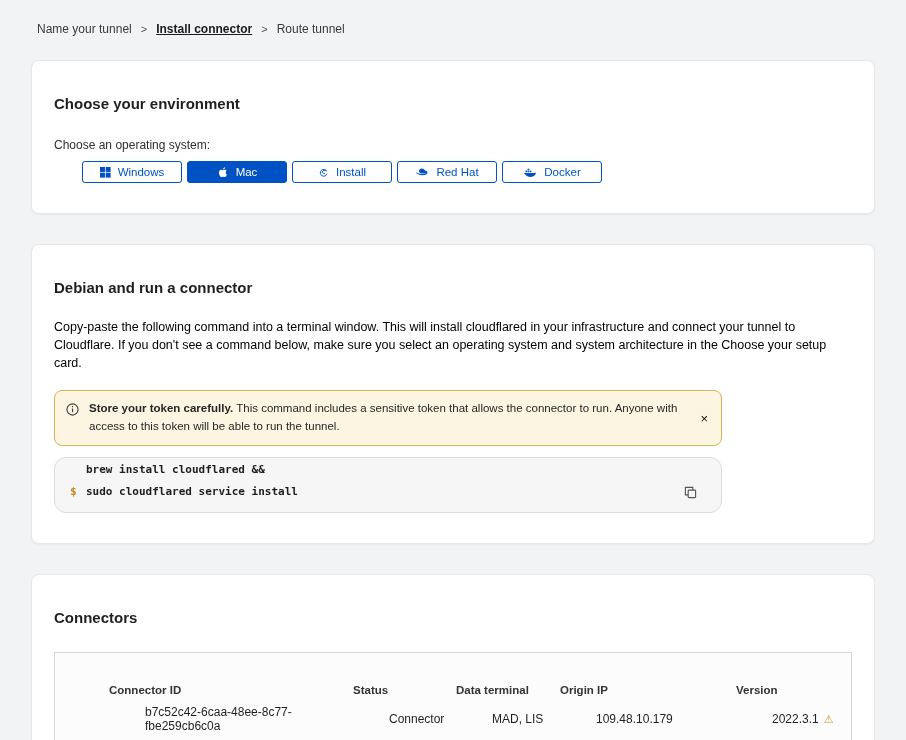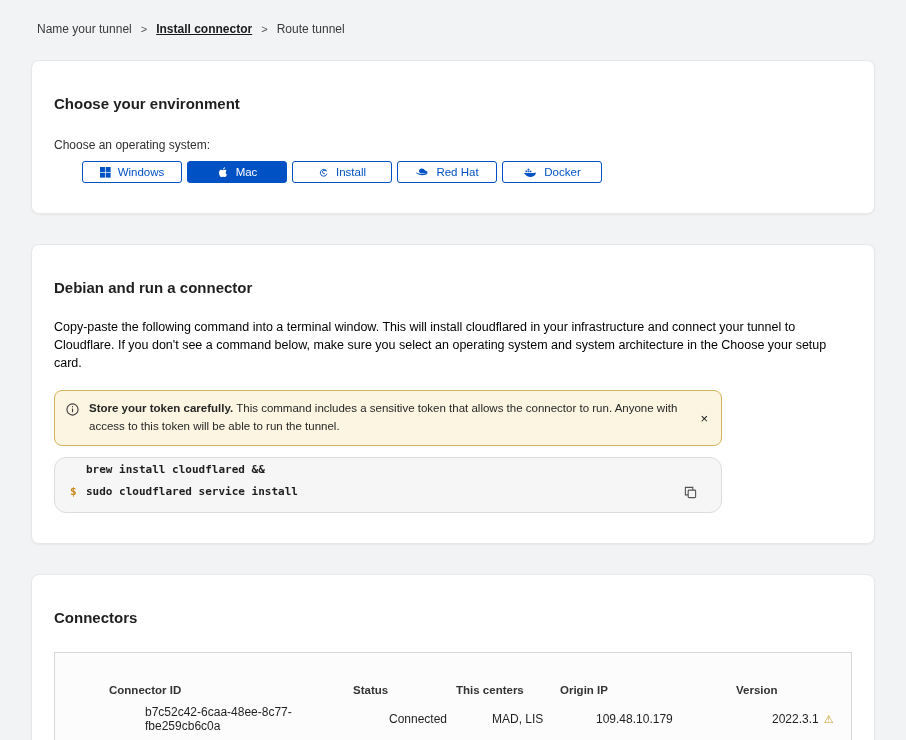--- a/index.html
+++ b/index.html
@@ -163,27 +163,27 @@
       </button>
     </div>
   </section>
 
   <section class="card">
     <h2 class="card-title">Connectors</h2>
     <div class="ctable">
       <div class="trow thead">
         <span class="cell">Connector ID</span>
         <span class="cell">Status</span>
-        <span class="cell">This centers</span>
+        <span class="cell">Data terminal</span>
         <span class="cell">Origin IP</span>
         <span class="cell">Version</span>
       </div>
       <div class="trow tdata">
         <span class="cell">b7c52c42-6caa-48ee-8c77-fbe259cb6c0a</span>
-        <span class="cell status-connected">Connected</span>
+        <span class="cell status-connected">Connector</span>
         <span class="cell">MAD, LIS</span>
         <span class="cell">109.48.10.179</span>
         <span class="cell">
           <span>2022.3.1</span><span class="version-warning">⚠</span>
         </span>
       </div>
     </div>
   </section>
 
 </div>

